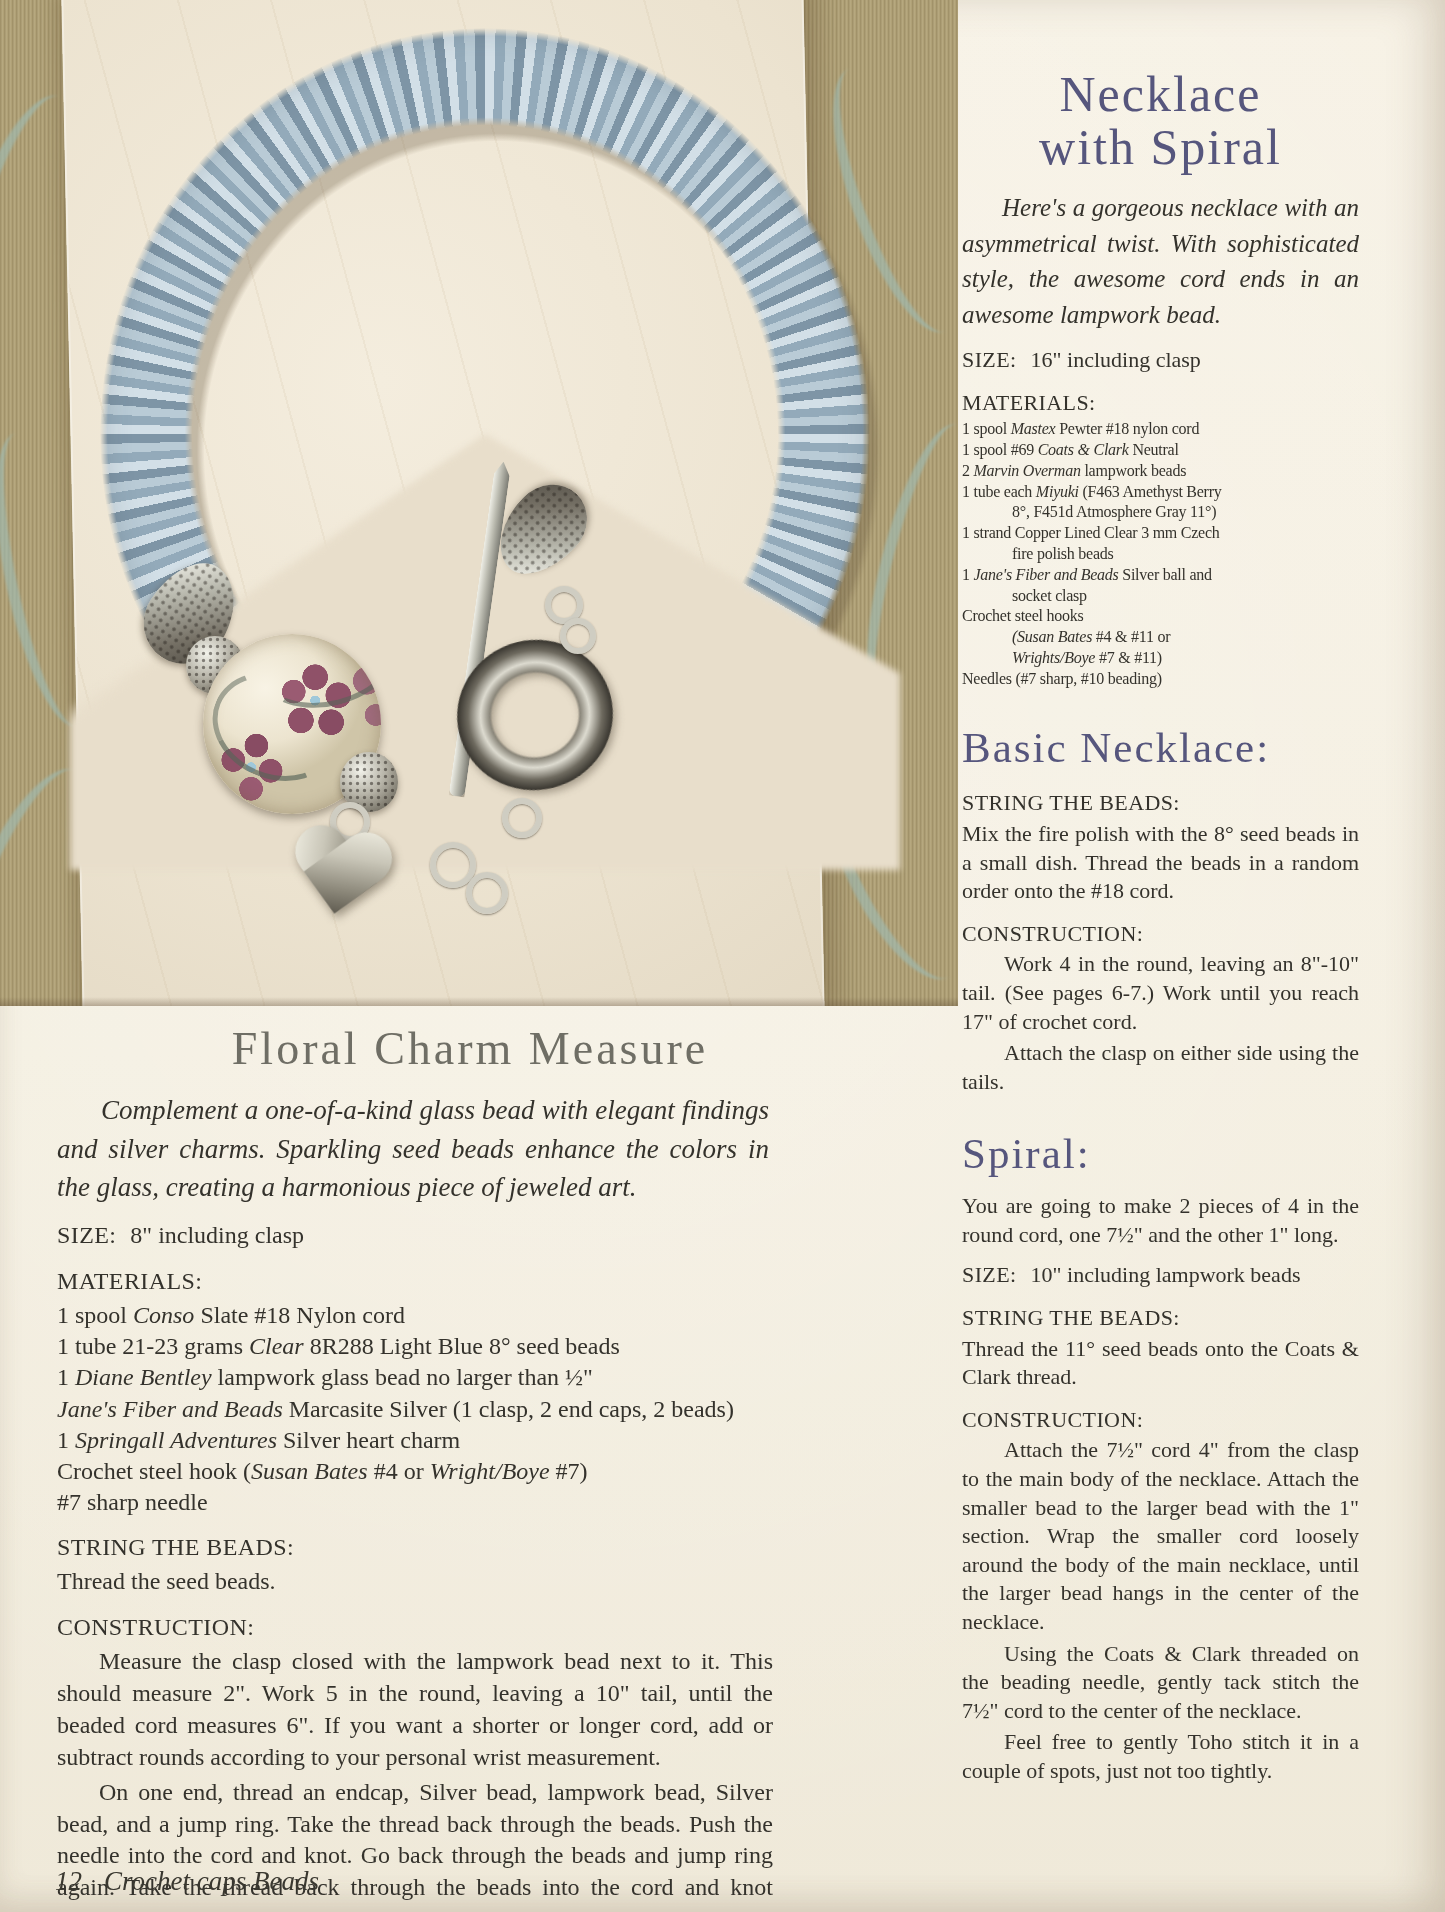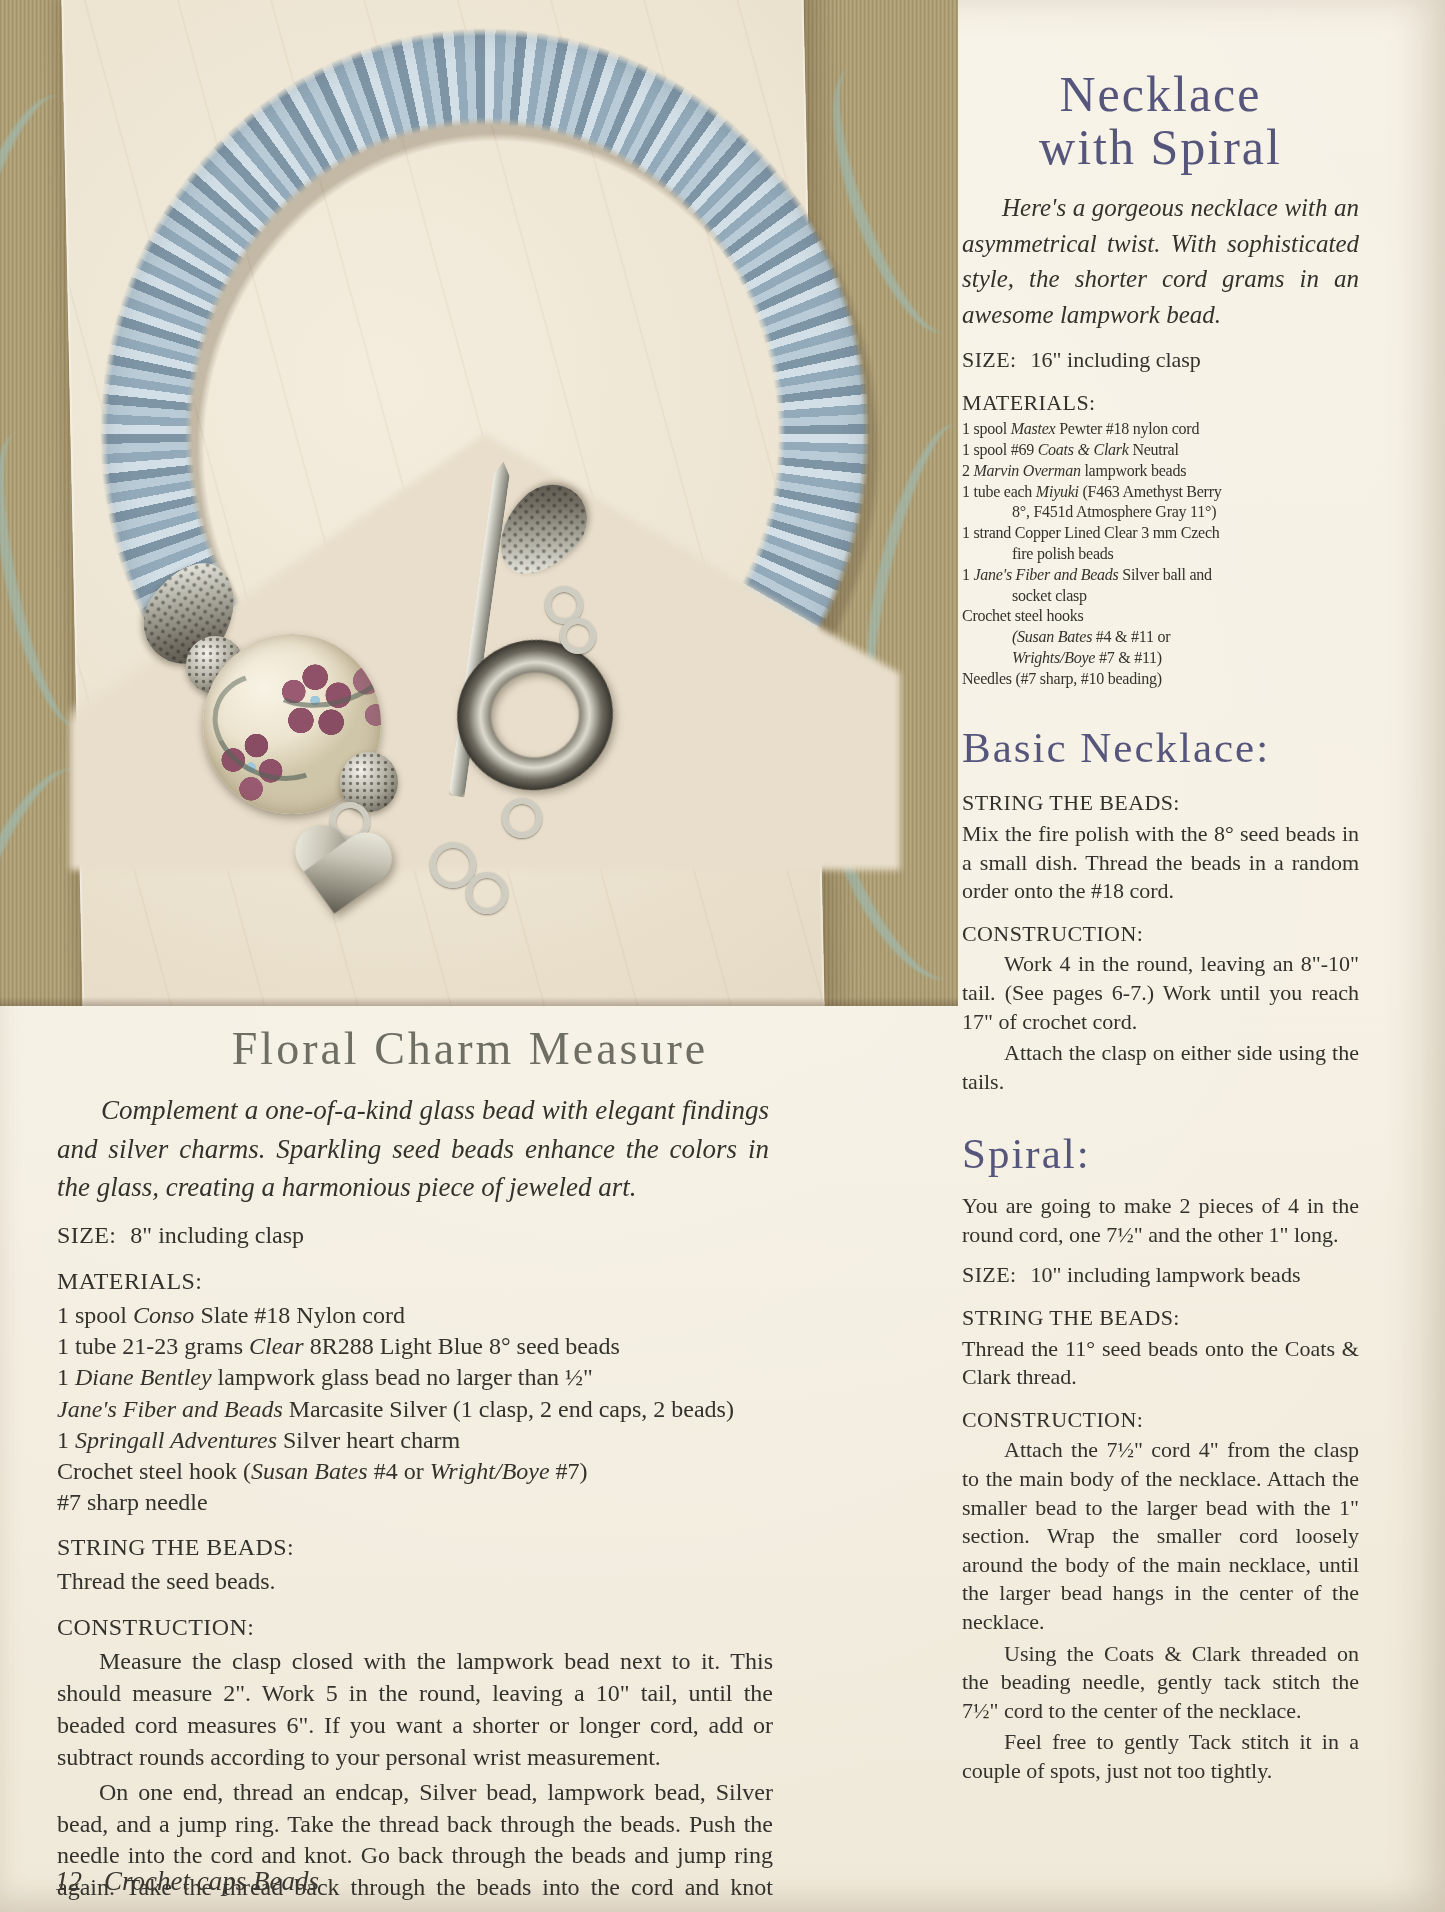--- a/index.html
+++ b/index.html
@@ -177,21 +177,21 @@
         <p class="para p-ind">Measure the clasp closed with the lampwork bead next to it. This should measure 2". Work 5 in the round, leaving a 10" tail, until the beaded cord measures 6". If you want a shorter or longer cord, add or subtract rounds according to your personal wrist measurement.</p>
         <p class="para p-ind">On one end, thread an endcap, Silver bead, lampwork bead, Silver bead, and a jump ring. Take the thread back through the beads. Push the needle into the cord and knot. Go back through the beads and jump ring again. Take the thread back through the beads into the cord and knot again.</p>
       </div>
   </div>
 
   <div class="col right-col">
     <h2 class="serif-title right-title">
       <div>Necklace</div>
       <div>with Spiral</div>
     </h2>
-    <p class="intro">Here's a gorgeous necklace with an asymmetrical twist. With sophisticated style, the shorter cord grams in an awesome lampwork bead.</p>
+    <p class="intro">Here's a gorgeous necklace with an asymmetrical twist. With sophisticated style, the awesome cord ends in an awesome lampwork bead.</p>
     <div class="size-line">
       <span class="label">SIZE:</span><span class="size-val">16" including clasp</span>
     </div>
     <div class="label-line label">MATERIALS:</div>
     <div>
         <div class="m-line"><span>1 spool </span><em>Mastex</em><span> Pewter #18 nylon cord</span></div>
         <div class="m-line"><span>1 spool #69 </span><em>Coats &amp; Clark</em><span> Neutral</span></div>
         <div class="m-line"><span>2 </span><em>Marvin Overman</em><span> lampwork beads</span></div>
         <div class="m-line"><span>1 tube each </span><em>Miyuki</em><span> (F463 Amethyst Berry</span></div>
         <div class="m-line m-indent"><span>8°, F451d Atmosphere Gray 11°)</span></div>
@@ -218,21 +218,21 @@
     <p class="para">You are going to make 2 pieces of 4 in the round cord, one 7½" and the other 1" long.</p>
     <div class="size-line">
       <span class="label">SIZE:</span><span class="size-val">10" including lampwork beads</span>
     </div>
     <div class="label-line label">STRING THE BEADS:</div>
     <p class="para">Thread the 11° seed beads onto the Coats &amp; Clark thread.</p>
     <div class="label-line label">CONSTRUCTION:</div>
     <div>
         <p class="para p-ind">Attach the 7½" cord 4" from the clasp to the main body of the necklace. Attach the smaller bead to the larger bead with the 1" section. Wrap the smaller cord loosely around the body of the main necklace, until the larger bead hangs in the center of the necklace.</p>
         <p class="para p-ind">Using the Coats &amp; Clark threaded on the beading needle, gently tack stitch the 7½" cord to the center of the necklace.</p>
-        <p class="para p-ind">Feel free to gently Tack stitch it in a couple of spots, just not too tightly.</p>
+        <p class="para p-ind">Feel free to gently Toho stitch it in a couple of spots, just not too tightly.</p>
       </div>
   </div>
 
   <div class="footer">
     <span>12</span><span class="bt">Crochet caps Beads</span>
   </div>
 
 </div>
 
 </body></html>

